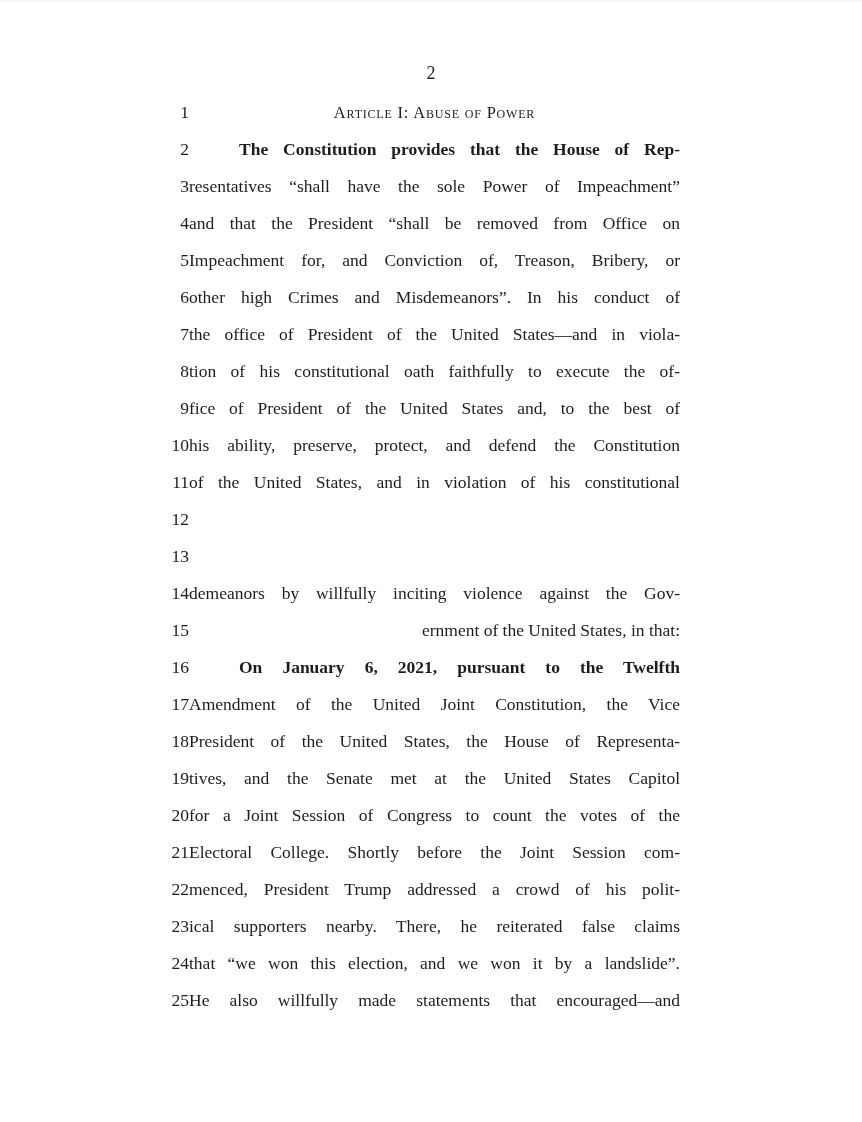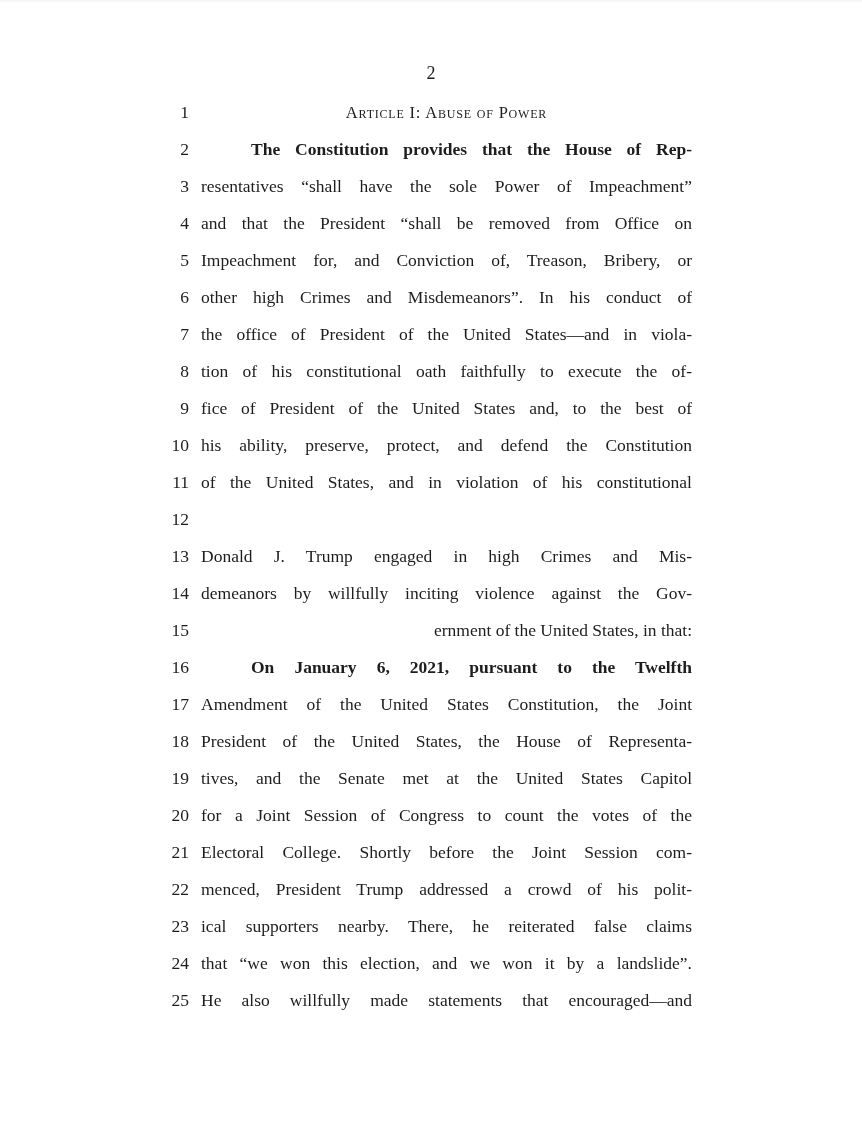--- a/index.html
+++ b/index.html
@@ -44,21 +44,21 @@
     line-height: 37px;
     white-space: nowrap;
   }
   .line-number {
     flex: 0 0 189px;
     width: 189px;
     text-align: right;
     font-size: 17.5px;
   }
   .line-text {
-    margin-left: 12px;
+    margin-left: 0;
     width: 491px;
     font-size: 17.5px;
     white-space: normal;
     overflow: hidden;
     height: 37px;
   }
   .line-text.justify {
     text-align: justify;
     text-align-last: justify;
   }
@@ -128,37 +128,36 @@
   </div>
       <div class="line-row">
     <span class="line-number">11</span>
     <span class="line-text justify">of the United States, and in violation of his constitutional</span>
   </div>
       <div class="line-row">
     <span class="line-number">12</span>
   </div>
       <div class="line-row">
     <span class="line-number">13</span>
-    <span class="line-text justify">Donald J. Trump engaged in high Crimes and Mis-</span>
   </div>
       <div class="line-row">
     <span class="line-number">14</span>
     <span class="line-text justify">demeanors by willfully inciting violence against the Gov-</span>
   </div>
       <div class="line-row">
     <span class="line-number">15</span>
     <span class="line-text plain">ernment of the United States, in that:</span>
   </div>
       <div class="line-row">
     <span class="line-number">16</span>
     <span class="line-text indent">On January 6, 2021, pursuant to the Twelfth</span>
   </div>
       <div class="line-row">
     <span class="line-number">17</span>
-    <span class="line-text justify">Amendment of the United States Constitution, the Joint</span>
+    <span class="line-text justify">Amendment of the United Joint Constitution, the Vice</span>
   </div>
       <div class="line-row">
     <span class="line-number">18</span>
     <span class="line-text justify">President of the United States, the House of Representa-</span>
   </div>
       <div class="line-row">
     <span class="line-number">19</span>
     <span class="line-text justify">tives, and the Senate met at the United States Capitol</span>
   </div>
       <div class="line-row">

